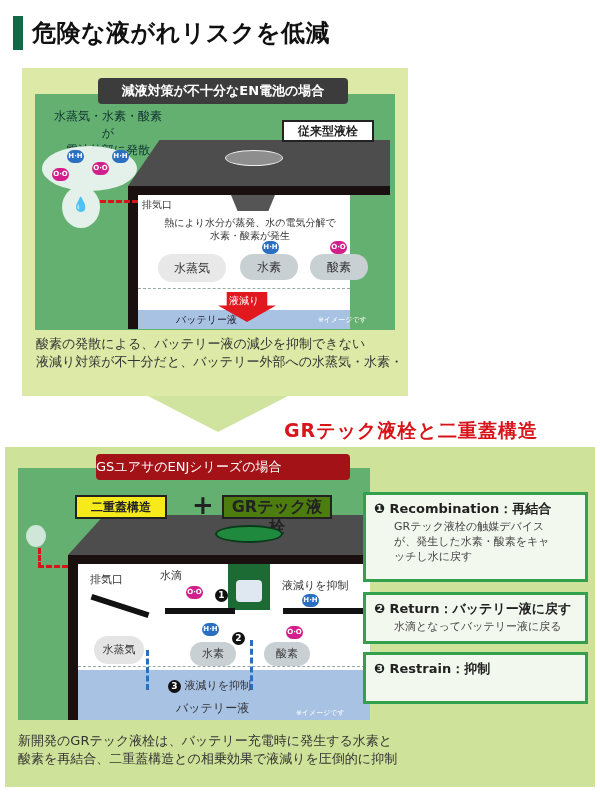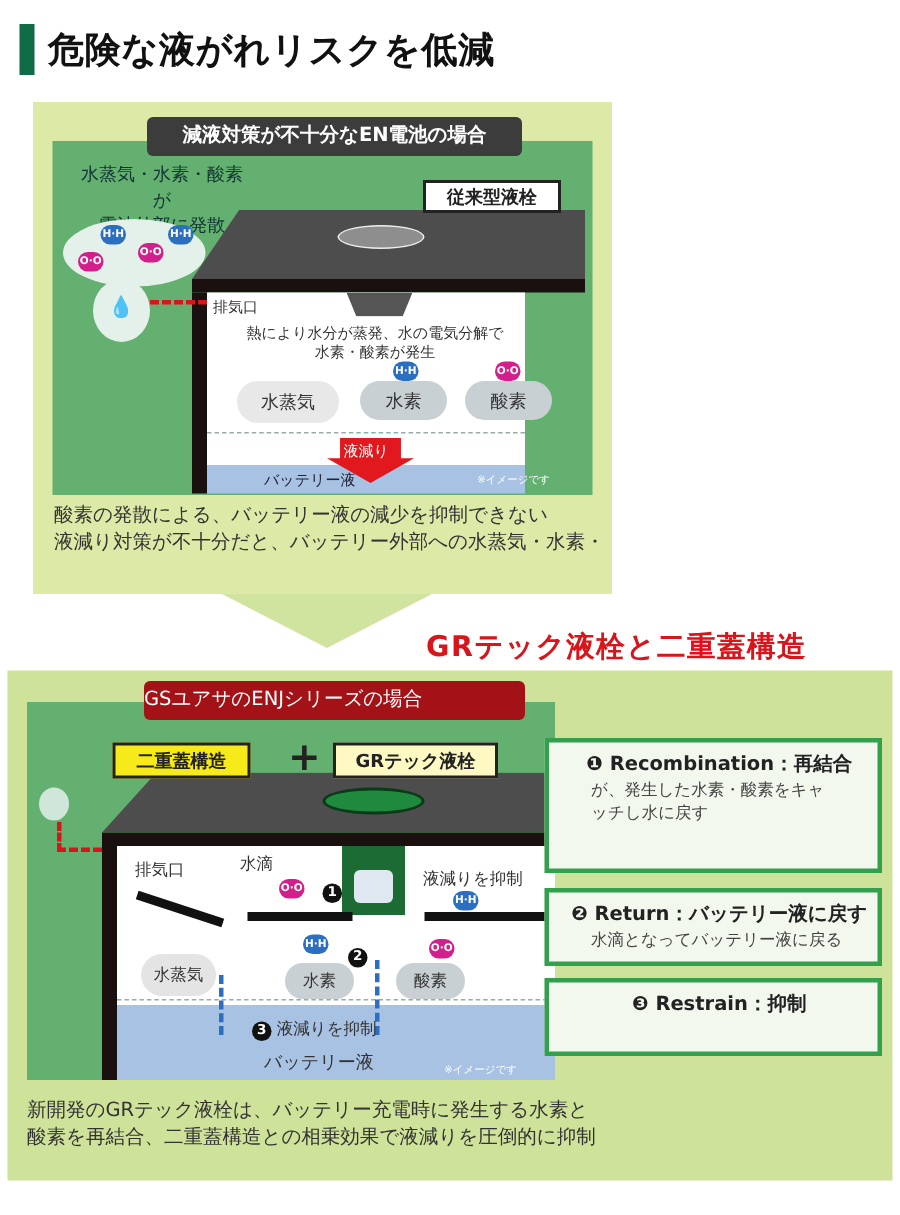--- a/index.html
+++ b/index.html
@@ -42,42 +42,42 @@
   .down-arrow { left: 148px; top: 396px; width: 140px; height: 36px; background: #d0e4a0; clip-path: polygon(0 0, 100% 0, 50% 100%); }
   .sec2-title { left: 284px; top: 418px; font-size: 19px; font-weight: bold; color: #d7151b; letter-spacing: 1px; }
 
   
   .p2-outer { left: 5px; top: 447px; width: 590px; height: 340px; background: #cfe29a; }
   .p2-green { left: 18px; top: 468px; width: 352px; height: 252px; background: #63b070; }
   .p2-label { left: 96px; top: 454px; width: 254px; height: 26px; background: #a31216; color: #fff; font-size: 13px; font-weight: normal; text-align: left; line-height: 26px; border-radius: 4px; }
 
   .p2-tag1 { left: 75px; top: 495px; width: 92px; height: 24px; background: #f7ea1a; border: 2px solid #222; font-size: 12px; font-weight: bold; text-align: center; line-height: 20px; }
   .p2-plus { left: 192px; top: 490px; font-size: 26px; font-weight: bold; color: #222; line-height: 30px; }
-  .p2-tag2 { left: 222px; top: 495px; width: 110px; height: 24px; background: #fef9c3; border: 2px solid #222; font-size: 12px; font-weight: bold; text-align: center; line-height: 20px; }
+  .p2-tag2 { left: 222px; top: 495px; width: 110px; height: 24px; background: #4d7c0f; border: 2px solid #222; font-size: 16px; font-weight: bold; text-align: center; line-height: 20px; }
   .p2-lid { left: 68px; top: 515px; width: 302px; height: 40px; background: #4d4d4d; clip-path: polygon(12% 0, 100% 0, 100% 100%, 0 100%); }
   .p2-lidbar { left: 68px; top: 555px; width: 302px; height: 9px; background: #1a1010; }
   .p2-wall { left: 68px; top: 564px; width: 10px; height: 156px; background: #1a1010; }
   .p2-inner { left: 78px; top: 564px; width: 292px; height: 106px; background: #fff; }
   .p2-liquid { left: 78px; top: 670px; width: 292px; height: 50px; background: #a8c2e4; }
   .p2-cap { left: 215px; top: 525px; width: 68px; height: 18px; border-radius: 50%; background: #1f8a3d; border: 2px solid #0a3a1a; }
   .p2-plug { left: 228px; top: 564px; width: 42px; height: 46px; background: #1d6b34; }
   .p2-baffle-l { left: 90px; top: 603px; width: 60px; height: 6px; background: #111; transform: rotate(18deg); }
   .p2-baffle-m { left: 165px; top: 608px; width: 70px; height: 6px; background: #111; }
   .p2-baffle-r { left: 283px; top: 608px; width: 87px; height: 6px; background: #111; }
   .p2-dash { left: 78px; top: 666px; width: 292px; border-top: 1px dashed #9aa; }
   .p2-txt { font-size: 11px; color: #333; }
   .num { display: inline-block; width: 13px; height: 13px; border-radius: 50%; background: #111; color: #fff; font-size: 9px; text-align: center; line-height: 13px; font-weight: bold; }
   .p2-note { left: 296px; top: 708px; font-size: 7px; color: #fff; }
   .p2-desc { left: 18px; top: 732px; width: 420px; font-size: 13px; line-height: 18px; color: #333; }
 
   .step { background: #f3f8ee; border: 3px solid #33a04e; }
   .step1 { left: 363px; top: 492px; width: 225px; height: 90px; }
   .step2 { left: 363px; top: 592px; width: 225px; height: 52px; }
   .step3 { left: 363px; top: 652px; width: 225px; height: 52px; }
-  .step-title { font-size: 13px; font-weight: bold; color: #222; padding: 5px 0 0 8px; white-space: nowrap; text-align: center; }
+  .step-title { font-size: 13px; font-weight: bold; color: #222; padding: 5px 0 0 8px; white-space: nowrap; }
   .step-body { font-size: 11px; color: #444; padding: 1px 0 0 28px; line-height: 15px; }
 </style>
 </head>
 <body>
 
 <div class="abs hdr-bar"></div>
 <div class="abs hdr-title">危険な液がれリスクを低減</div>
 
 <div class="abs p1-outer"></div>
 <div class="abs p1-green"></div>
@@ -175,20 +175,21 @@
 <div class="abs p2-note">※イメージです</div>
 
 <div class="abs p2-desc">
   <div>新開発のGRテック液栓は、バッテリー充電時に発生する水素と</div>
   <div>酸素を再結合、二重蓋構造との相乗効果で液減りを圧倒的に抑制</div>
 </div>
 
 <div class="abs step step1">
   <div class="step-title"><span>❶</span> <span>Recombination：再結合</span></div>
   <div class="step-body">
+    <div>GRテック液栓の触媒デバイス</div>
     <div>が、発生した水素・酸素をキャ</div>
     <div>ッチし水に戻す</div>
   </div>
 </div>
 <div class="abs step step2">
   <div class="step-title"><span>❷</span> <span>Return：バッテリー液に戻す</span></div>
   <div class="step-body">
       <div>水滴となってバッテリー液に戻る</div>
     </div>
 </div>

